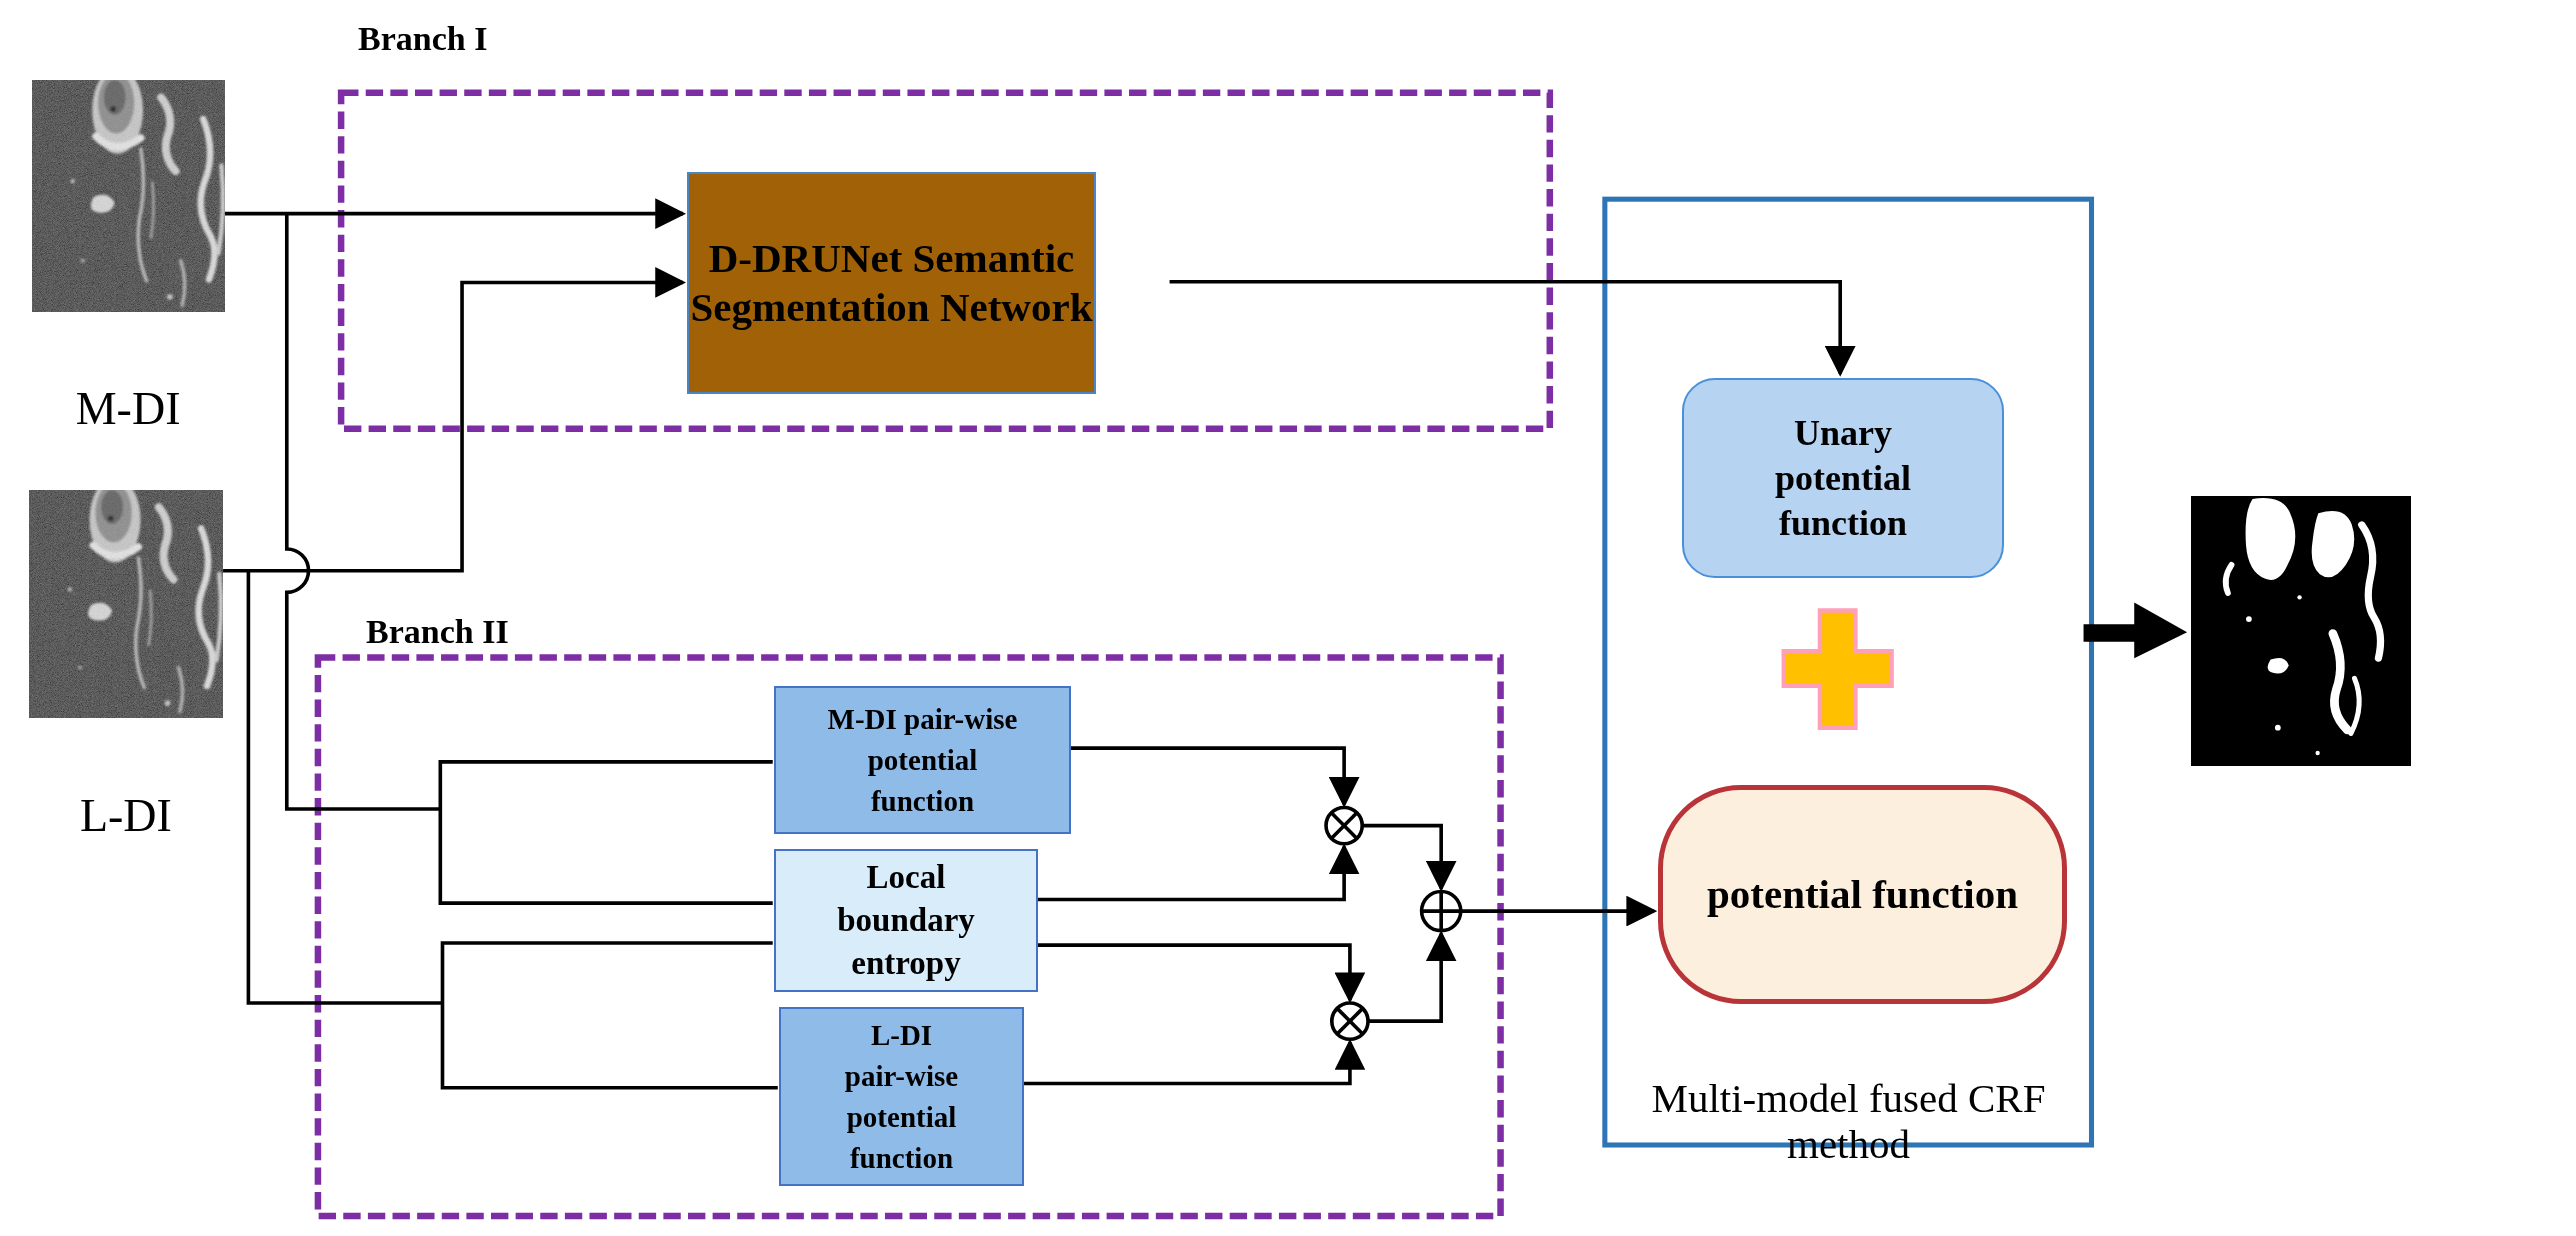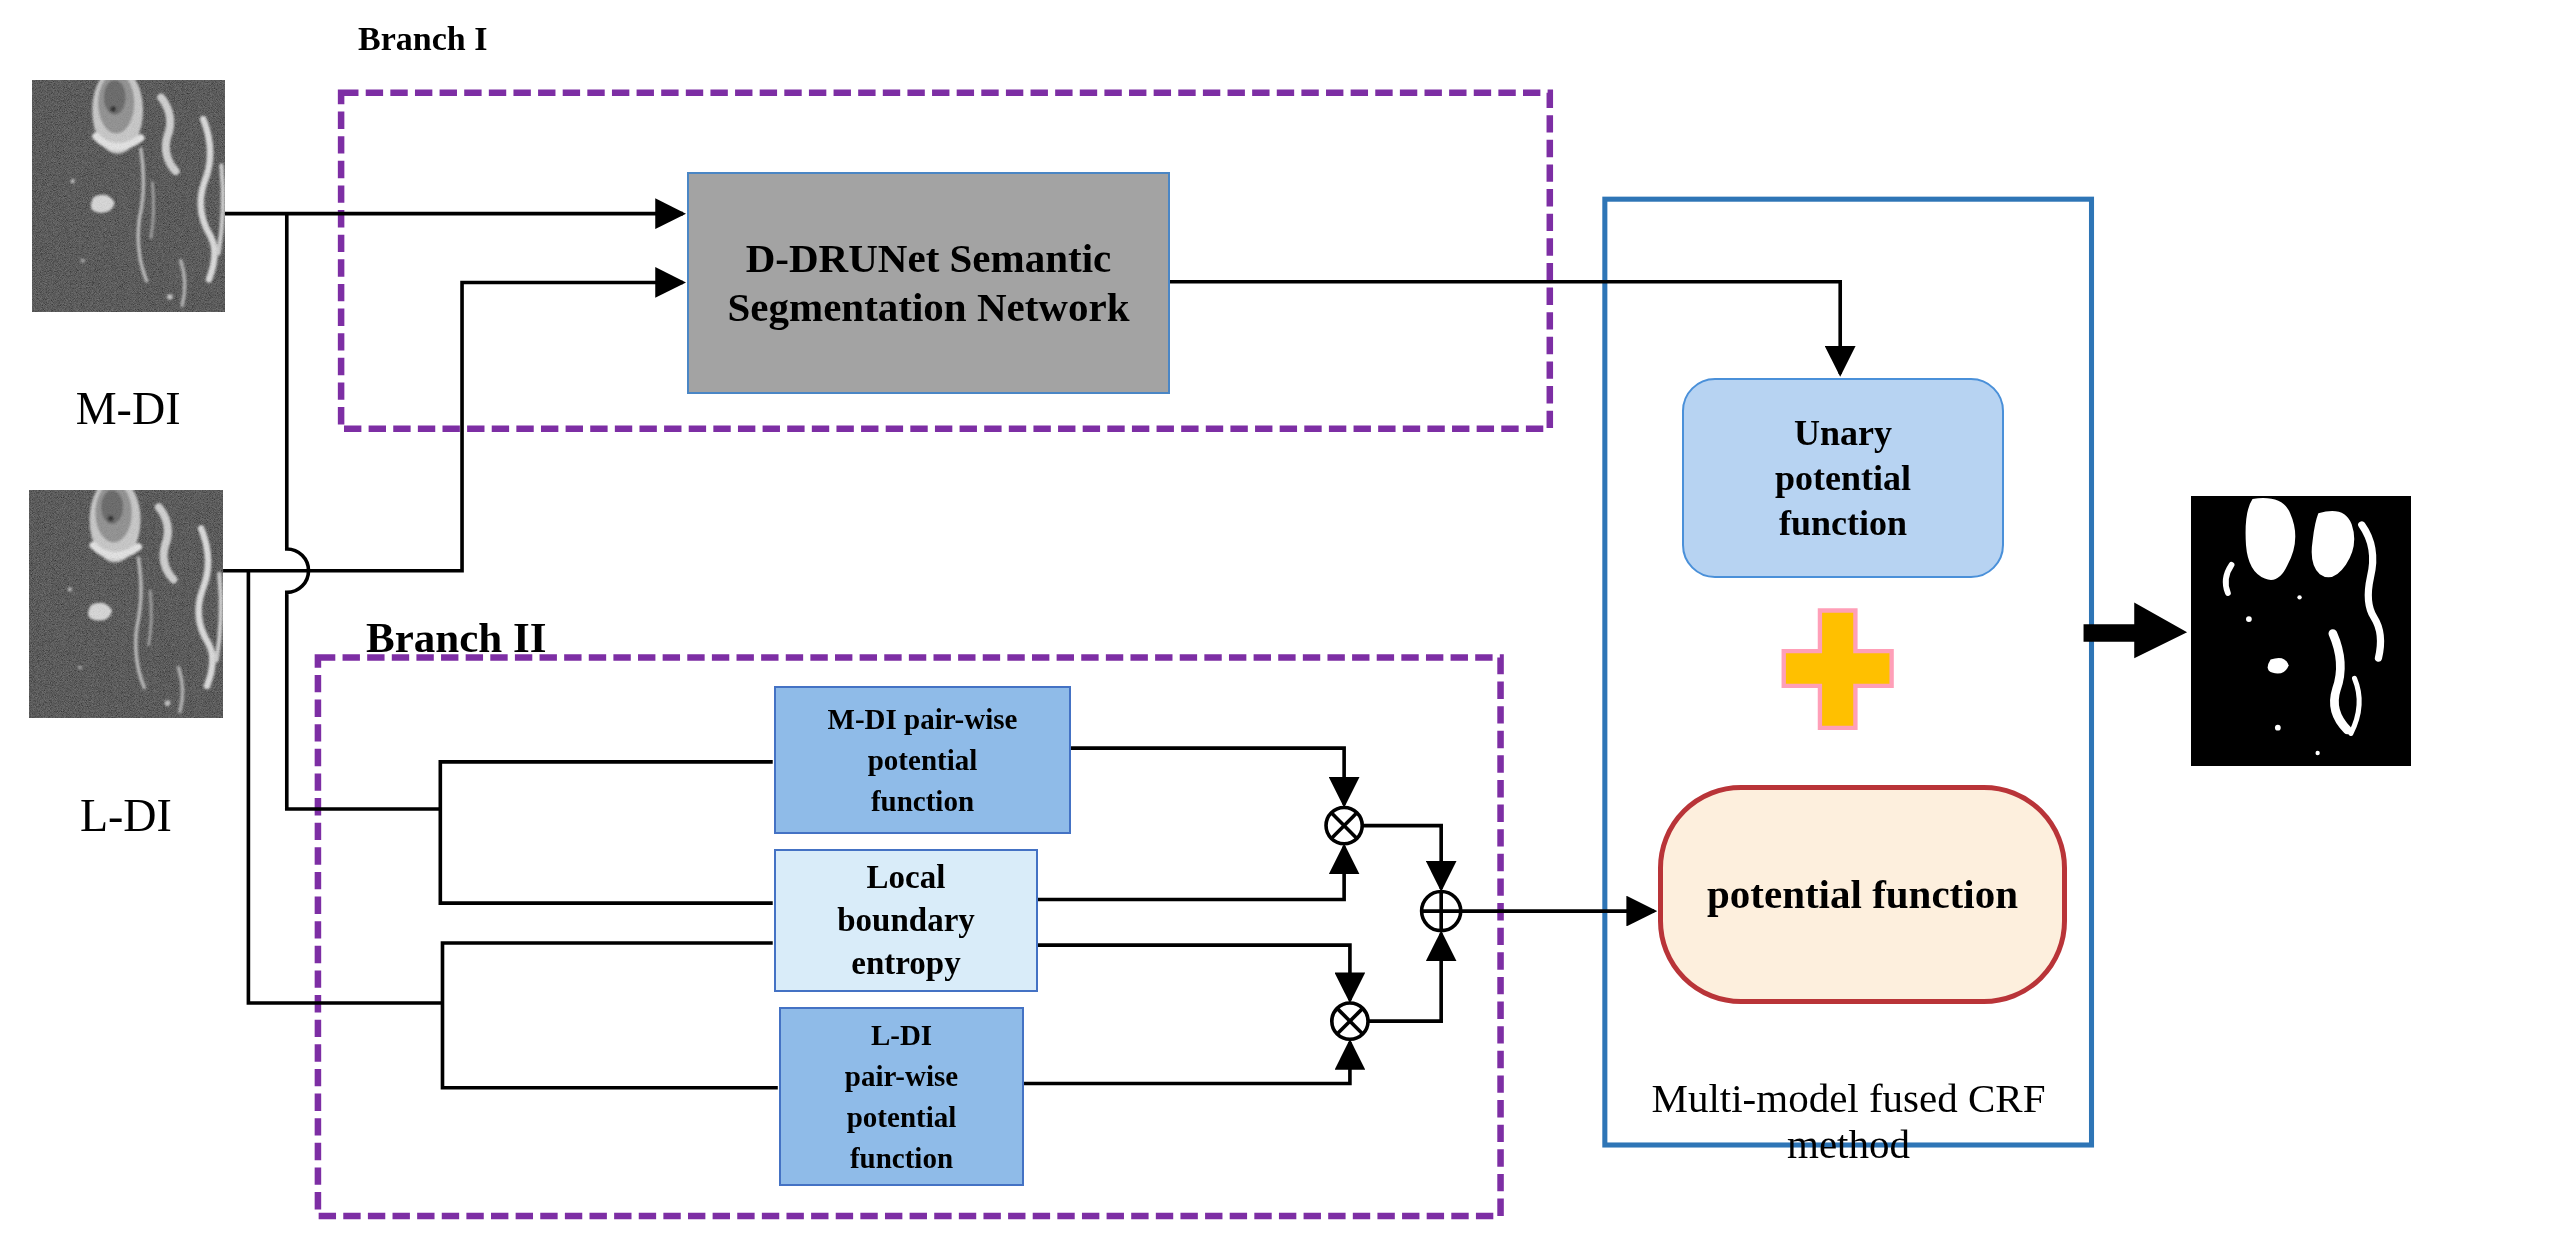--- a/index.html
+++ b/index.html
@@ -18,28 +18,28 @@
     display:flex;flex-direction:column;
     align-items:center;justify-content:center;
     text-align:center;font-weight:bold;line-height:1.25;
   }
   .node .ln{white-space:nowrap;}
   .ttl{position:absolute;font-weight:bold;white-space:nowrap;}
   .cap{position:absolute;text-align:center;white-space:nowrap;margin-top:34px;}
   .imgbox{position:absolute;overflow:hidden;background:#000;}
   .imgbox svg{display:block;width:100%;height:100%;}
   
-  #ddrunet-box{left:687px;top:172px;width:483px;height:222px;background:#a3a3a3;border:2.9px solid #4A86C5;font-size:41px;line-height:49px;}
+  #ddrunet-box{left:687px;top:172px;width:409px;height:222px;background:#a16207;border:2.9px solid #4A86C5;font-size:41px;line-height:49px;}
   #mdi-pairwise-box{left:774px;top:686px;width:297px;height:148px;background:#8FBBE8;border:2.9px solid #4472C4;font-size:29px;line-height:41px;}
   #local-entropy-box{left:774px;top:849px;width:264px;height:143px;background:#D9ECF9;border:2.9px solid #4472C4;font-size:33px;line-height:43px;}
   #ldi-pairwise-box{left:779px;top:1007px;width:245px;height:179px;background:#8FBBE8;border:2.9px solid #4472C4;font-size:29px;line-height:41px;}
   #unary-box{left:1682px;top:378px;width:322px;height:200px;background:#B7D3F2;border:2.9px solid #4A90D9;border-radius:33px;font-size:36px;line-height:45px;}
   #fused-box{left:1658px;top:785px;width:409px;height:219px;background:#FDEFDD;border:5px solid #B93438;border-radius:83px;font-size:41px;line-height:49px;}
   #branch1-title{left:358px;top:20px;font-size:34px;}
-  #branch2-title{left:366px;top:613px;font-size:43px;}
+  #branch2-title{left:366px;top:613px;font-size:34px;}
   #mdi-label{left:19.6px;top:348px;width:217px;font-size:46px;}
   #ldi-label{left:17.4px;top:755px;width:217px;font-size:46px;}
   #crf-caption{left:1627px;top:1041px;width:443px;font-size:41px;line-height:46px;font-weight:normal;}
   #result-caption{left:2159px;top:778px;width:413px;font-size:41px;}
   #mdi-image{left:32px;top:80px;width:193px;height:232px;}
   #ldi-image{left:29px;top:490px;width:194px;height:228px;}
   #result-image{left:2191px;top:496px;width:220px;height:270px;}
 </style>
 </head>
 <body>

